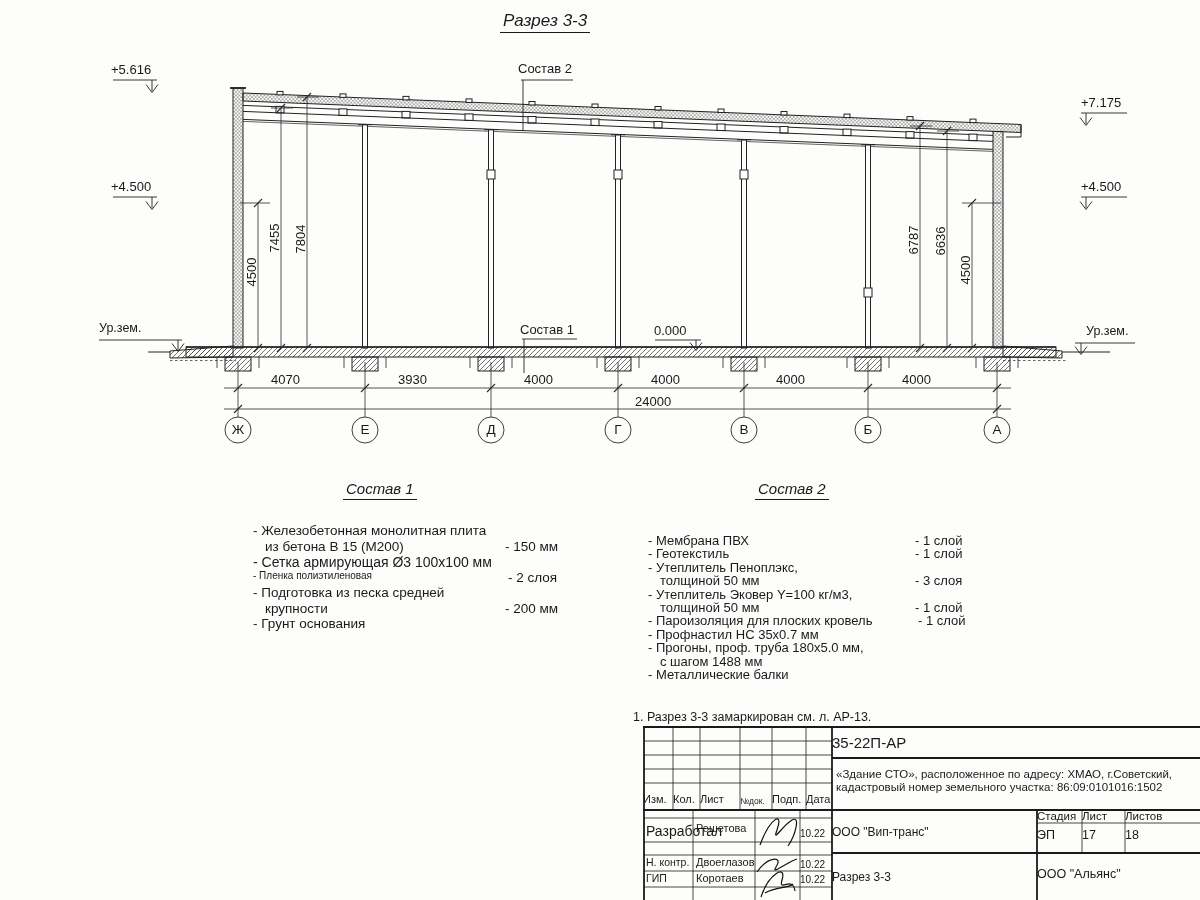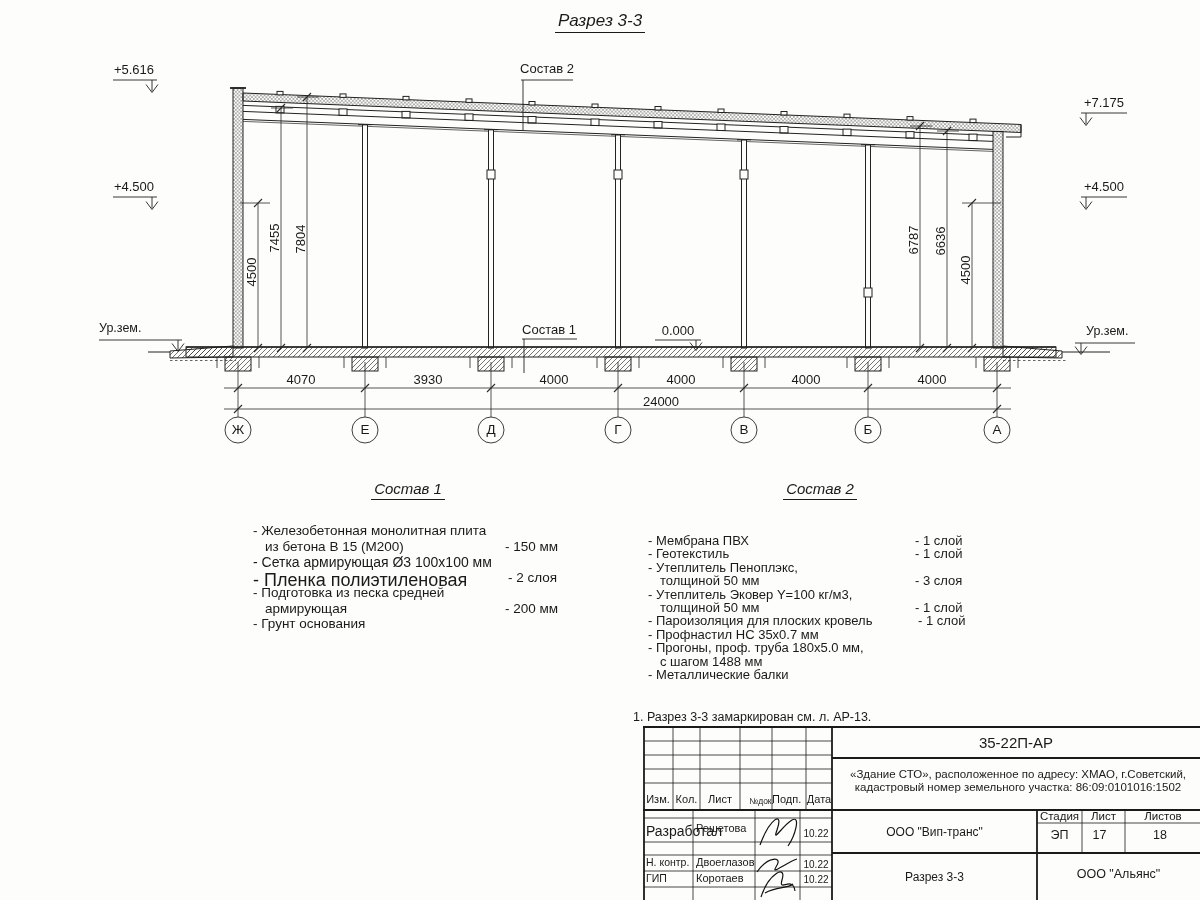--- a/index.html
+++ b/index.html
@@ -2,21 +2,21 @@
 <html><head>
 <meta charset="utf-8">
 <style>
   html,body{margin:0;padding:0;}
   body{
     width:1200px;height:900px;position:relative;overflow:hidden;
     background:#fdfdfc;color:#1a1a1a;
     font-family:"Liberation Sans", sans-serif;
   }
   .lbl{position:absolute;white-space:nowrap;font-size:13px;line-height:1.05;color:#1a1a1a;}
-  .ctr{text-align:center;}
+  .ctr{text-align:left;}
   .u{border-bottom:1px solid #1a1a1a;padding:0 3px 2px 3px;display:inline-block;}
   .vdim{position:absolute;width:64px;height:14px;text-align:center;font-size:13px;
         transform:rotate(-90deg);transform-origin:center;}
   .axis{position:absolute;width:26px;text-align:center;font-size:13.5px;top:422px;}
   .small{font-size:11.5px;}
   svg{position:absolute;left:0;top:0;}
 </style>
 </head>
 <body>
 
@@ -275,24 +275,24 @@
 <div class="axis" style="left:605px">Г</div>
 <div class="axis" style="left:731px">В</div>
 <div class="axis" style="left:855px">Б</div>
 <div class="axis" style="left:984px">А</div>
 
 <div class="lbl ctr" style="left:343px;top:481px;width:130px;font-size:15px;font-style:italic"><span class="u">Состав 1</span></div>
 <div class="lbl" style="left:253px;top:524px;font-size:13.5px">- Железобетонная  монолитная плита</div>
 <div class="lbl" style="left:265px;top:540px;font-size:13.5px">из бетона В 15 (М200)</div>
 <div class="lbl" style="left:505px;top:540px;font-size:13.5px">- 150 мм</div>
 <div class="lbl" style="left:253px;top:555px;font-size:14px">- Сетка армирующая Ø3 100х100 мм</div>
-<div class="lbl" style="left:253px;top:571px;font-size:18px">- Пленка полиэтиленовая</div>
+<div class="lbl" style="left:253px;top:571px;font-size:10px">- Пленка полиэтиленовая</div>
 <div class="lbl" style="left:508px;top:571px;font-size:13.5px">- 2 слоя</div>
 <div class="lbl" style="left:253px;top:586px;font-size:13.5px">- Подготовка из песка средней</div>
-<div class="lbl" style="left:265px;top:602px;font-size:13.5px">армирующая</div>
+<div class="lbl" style="left:265px;top:602px;font-size:13.5px">крупности</div>
 <div class="lbl" style="left:505px;top:602px;font-size:13.5px">- 200 мм</div>
 <div class="lbl" style="left:253px;top:617px;font-size:13.5px">- Грунт основания</div>
 
 <div class="lbl ctr" style="left:755px;top:481px;width:130px;font-size:15px;font-style:italic"><span class="u">Состав 2</span></div>
 <div class="lbl" style="left:648px;top:534px">- Мембрана ПВХ</div>
 <div class="lbl" style="left:915px;top:534px">- 1 слой</div>
 <div class="lbl" style="left:648px;top:547px">- Геотекстиль</div>
 <div class="lbl" style="left:915px;top:547px">- 1 слой</div>
 <div class="lbl" style="left:648px;top:561px">- Утеплитель Пеноплэкс,</div>
 <div class="lbl" style="left:660px;top:574px">толщиной 50 мм</div>

